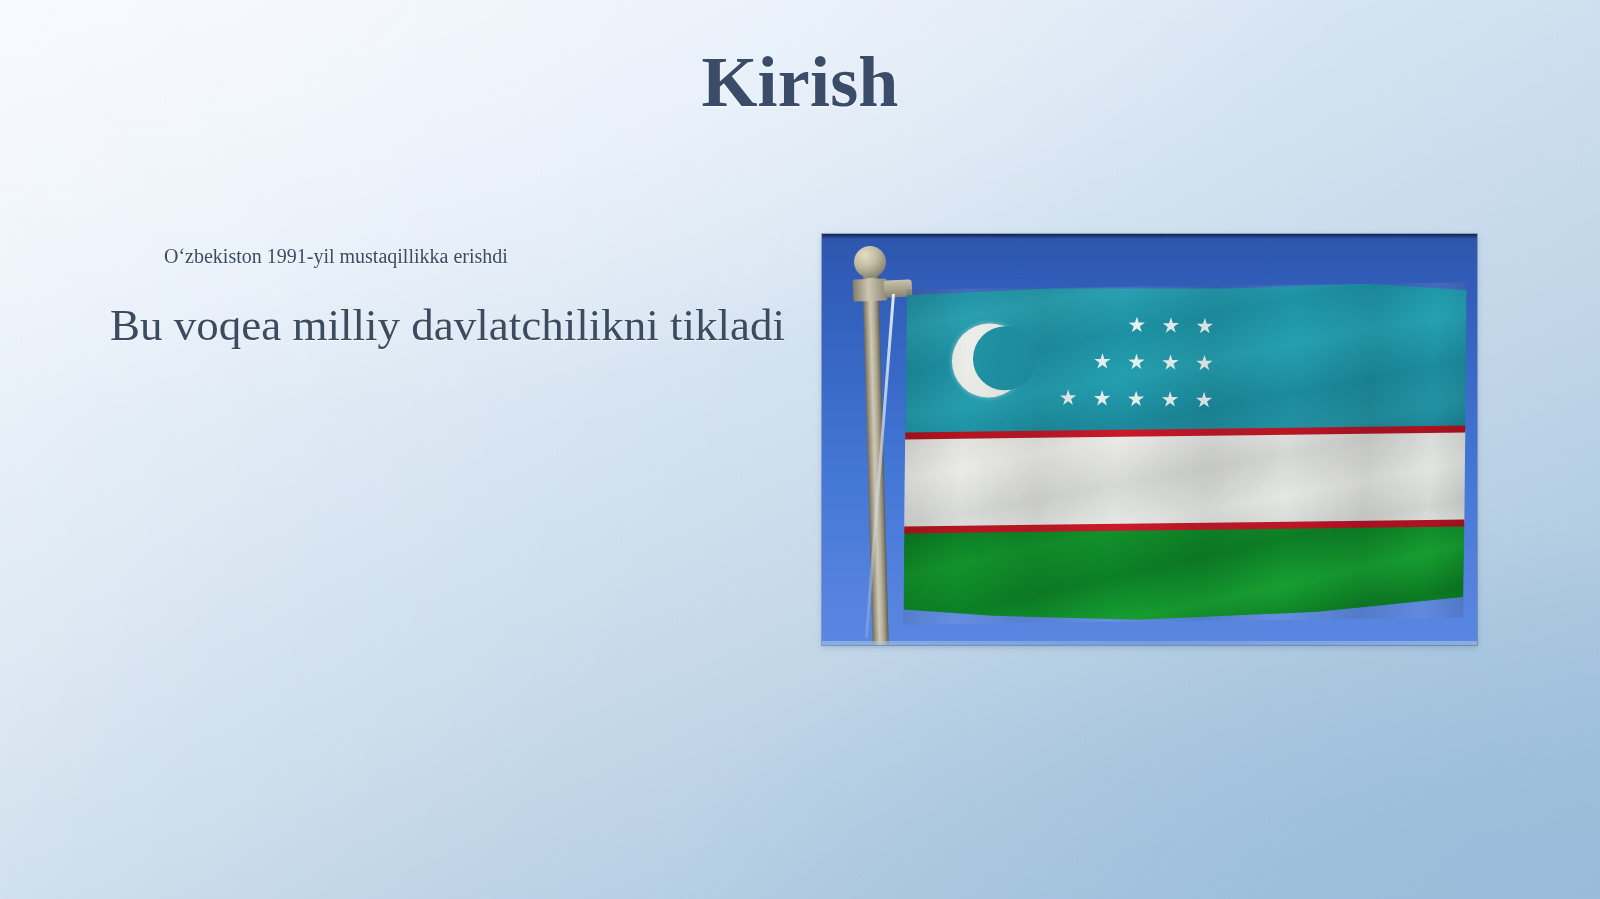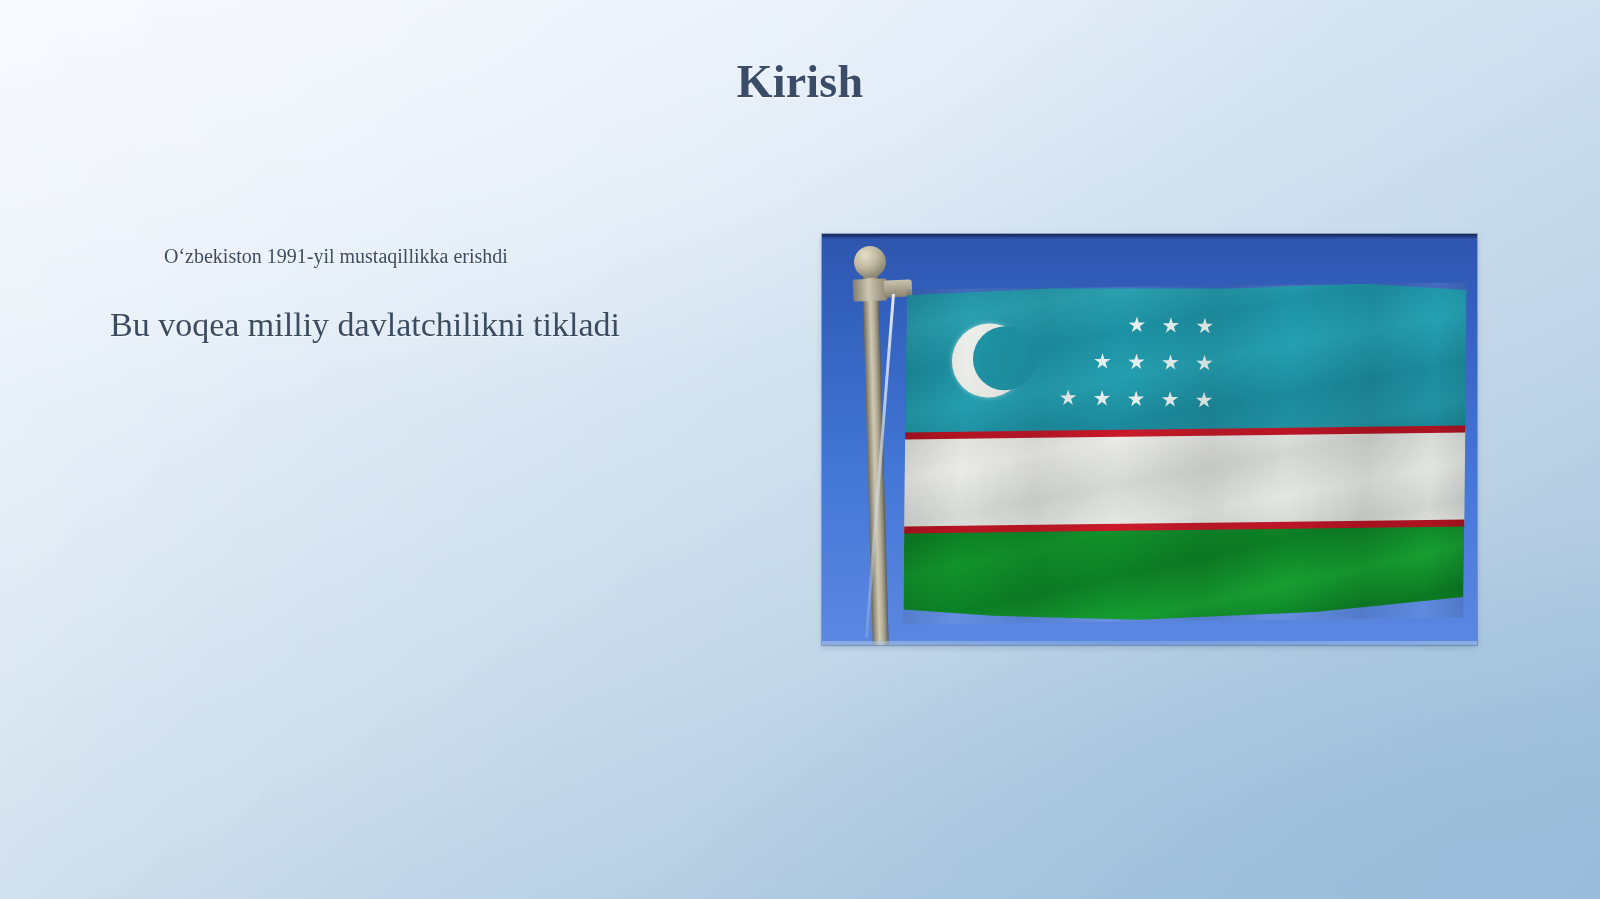--- a/index.html
+++ b/index.html
@@ -51,21 +51,21 @@
 
   
   .slide-title {
     position: absolute;
     left: 0;
     top: 51px;
     width: 1600px;
     text-align: center;
     font-family: "Liberation Serif", "DejaVu Serif", serif;
     font-weight: bold;
-    font-size: 46px;
+    font-size: 72px;
     line-height: 62px;
     letter-spacing: 0.2px;
     color: #3a4c68;
     text-shadow: 0 1px 2px rgba(255,255,255,0.85);
     white-space: nowrap;
   }
 
   
   .body-block {
     position: absolute;
@@ -82,21 +82,21 @@
     white-space: nowrap;
   }
 
   .bullet-line.line-1 {
     font-size: 20px;
     line-height: 40px;
     padding-left: 68px;
   }
 
   .bullet-line.line-2 {
-    font-size: 34px;
+    font-size: 45px;
     line-height: 50px;
     padding-left: 14px;
     margin-top: 24px;
   }
 
   
   .picture-frame {
     position: absolute;
     left: 822px;
     top: 234px;

